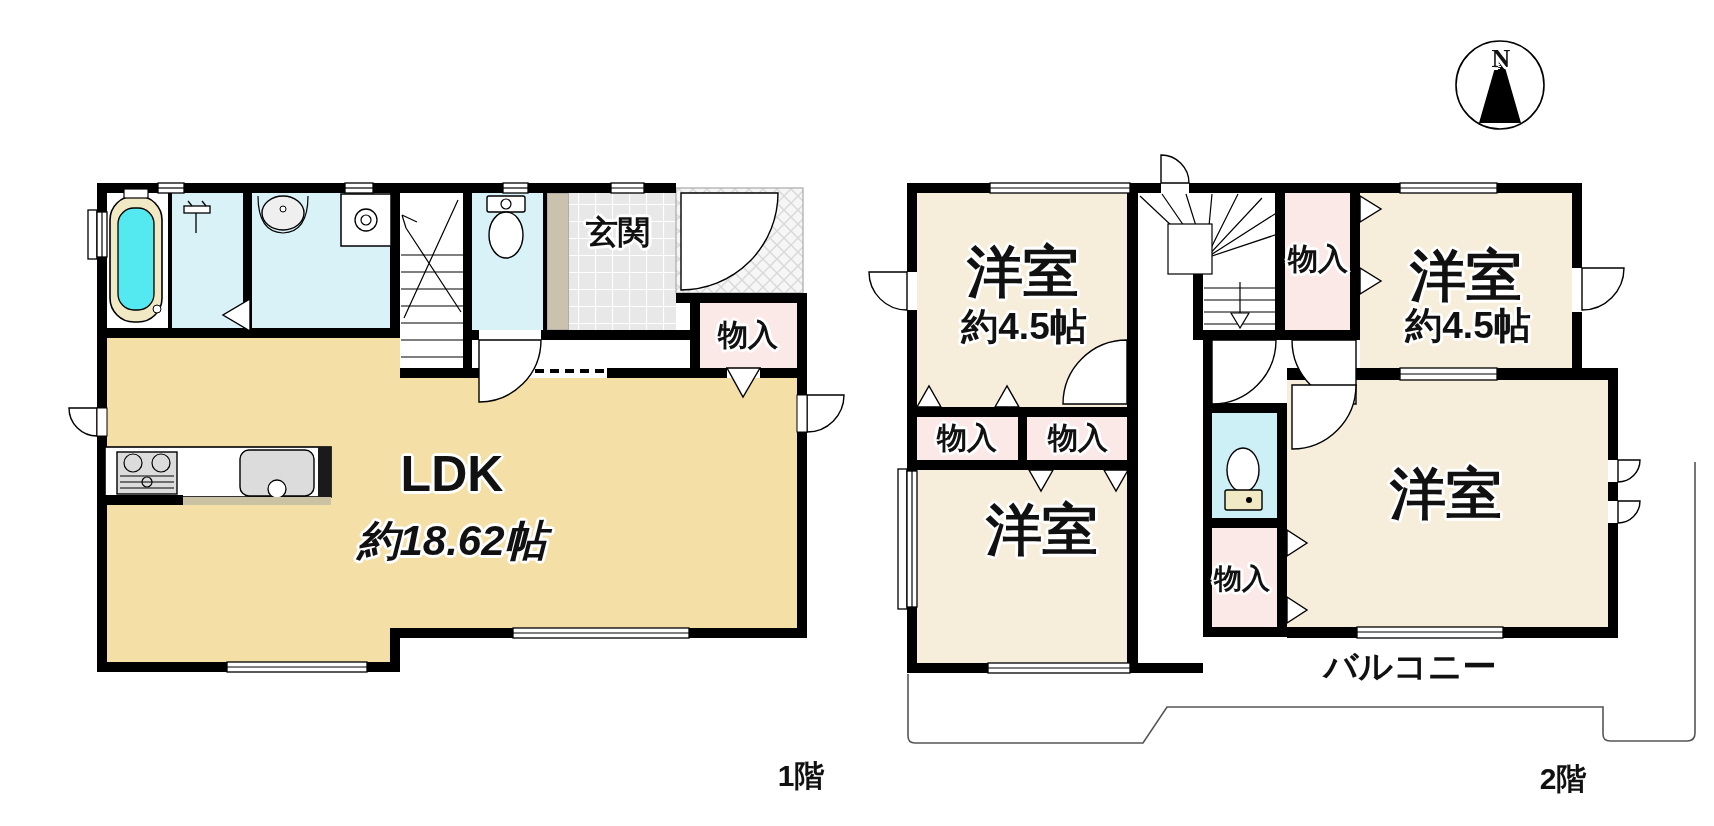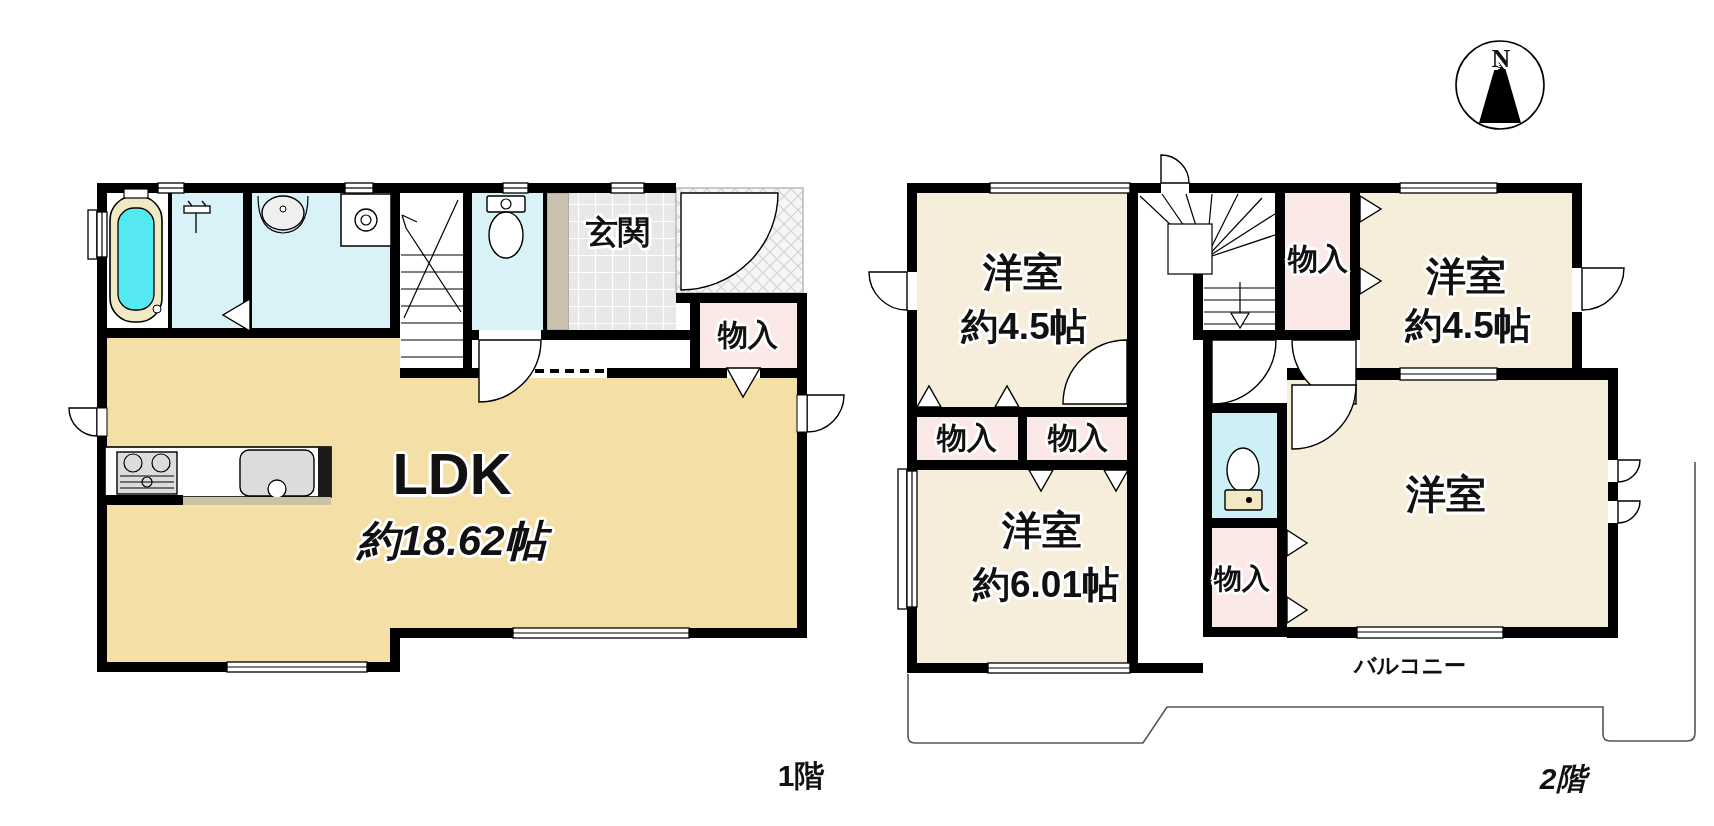--- a/index.html
+++ b/index.html
@@ -3,22 +3,22 @@
 <meta charset="utf-8">
 <style>
   html,body{margin:0;padding:0;background:#fff;}
   #stage{position:relative;width:1714px;height:826px;background:#fff;overflow:hidden;
          font-family:"Liberation Sans","DejaVu Sans",sans-serif;}
   #plan-svg{position:absolute;left:0;top:0;}
   .lbl{position:absolute;transform:translate(-50%,-50%);white-space:nowrap;
        font-weight:bold;color:#111;line-height:1;
        text-shadow:3px 0 0 #fff,-3px 0 0 #fff,0 3px 0 #fff,0 -3px 0 #fff,
                    2px 2px 0 #fff,-2px 2px 0 #fff,2px -2px 0 #fff,-2px -2px 0 #fff;}
-  .f50{font-size:58px;} .f42{font-size:42px;} .f44{font-size:40px;} .f38{font-size:37px;}
-  .f34{font-size:22px;} .f32{font-size:32px;} .f30{font-size:30px;} .f28{font-size:28px;}
+  .f50{font-size:50px;} .f42{font-size:42px;} .f44{font-size:56px;} .f38{font-size:37px;}
+  .f34{font-size:34px;} .f32{font-size:32px;} .f30{font-size:30px;} .f28{font-size:28px;}
   .f26{font-size:26px;font-family:"Liberation Serif","DejaVu Serif",serif;}
   .win{fill:#ffffff;stroke:#000;stroke-width:1.3;}
   .doorpie{fill:#ffffff;stroke:#000;stroke-width:1.4;}
   .fold{fill:#ffffff;stroke:#000;stroke-width:1.4;}
   .thinln{stroke:#000;stroke-width:1.2;fill:none;}
 </style>
 </head>
 <body>
 
 <div id="stage">
@@ -246,22 +246,21 @@
 <div class="lbl f42" style="left:452px;top:541px;font-style:italic;">約18.62帖</div>
 <div class="lbl f32" style="left:608px;top:232px;margin-left:10px;">玄関</div>
 <div class="lbl f30" style="left:748px;top:335px;">物入</div>
 <div class="lbl f30" style="left:757px;top:776px;margin-left:44px;">1階</div>
 
 <div class="lbl f44" style="left:1023px;top:272px;">洋室</div>
 <div class="lbl f38" style="left:1024px;top:326px;">約4.5帖</div>
 <div class="lbl f44" style="left:1466px;top:276px;">洋室</div>
 <div class="lbl f38" style="left:1468px;top:325px;">約4.5帖</div>
 <div class="lbl f44" style="left:1042px;top:530px;">洋室</div>
-<div class="lbl f38" style="left:1046px;top:584px;">約6.01帖</div>
 <div class="lbl f44" style="left:1446px;top:494px;">洋室</div>
 <div class="lbl f30" style="left:967px;top:438px;">物入</div>
 <div class="lbl f30" style="left:1078px;top:438px;">物入</div>
 <div class="lbl f30" style="left:1318px;top:259px;">物入</div>
 <div class="lbl f28" style="left:1242px;top:579px;">物入</div>
 <div class="lbl f34" style="left:1410px;top:666px;">バルコニー</div>
-<div class="lbl f30" style="left:1563px;top:779px;font-style:italic;">2階</div>
+<div class="lbl f30" style="left:1563px;top:779px;">2階</div>
 
 </div>
 
 </body></html>

